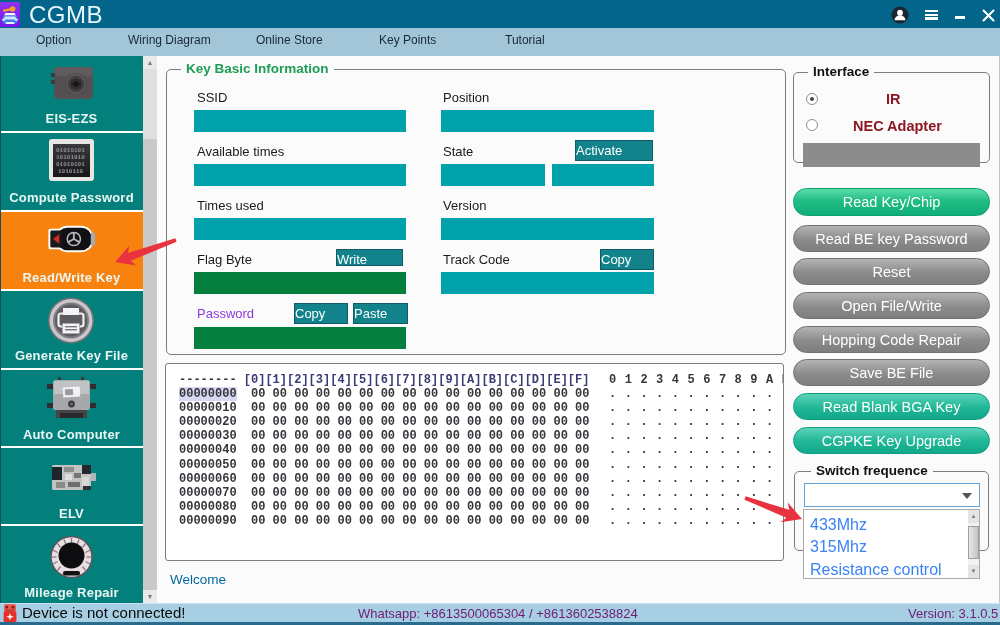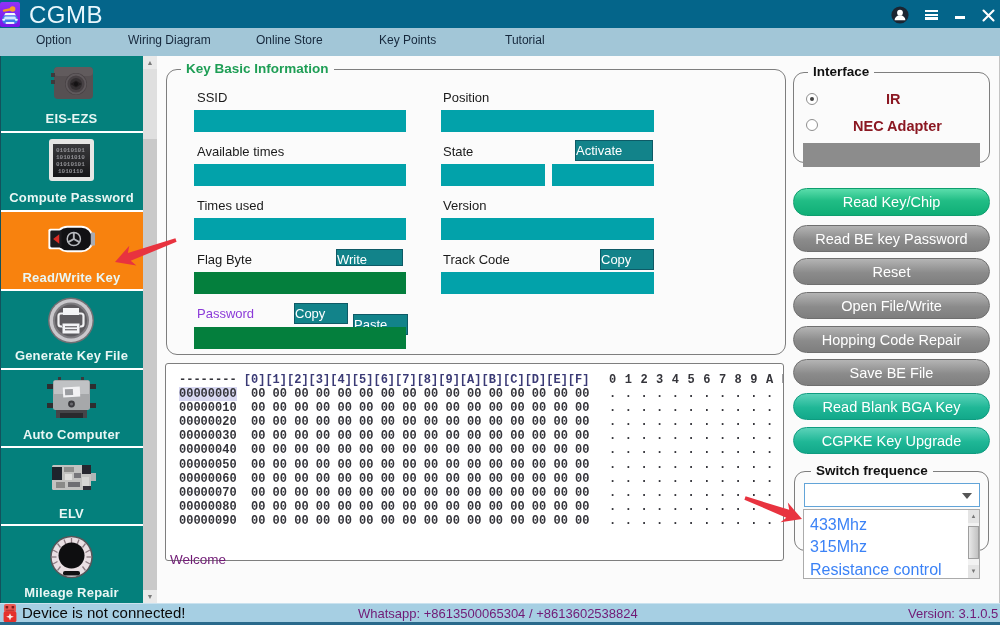--- a/index.html
+++ b/index.html
@@ -17,21 +17,21 @@
 .tile.orange{background:#F8820E}
 .tlabel{position:absolute;width:143px;text-align:center;color:#E9F6F4;font-size:13px;font-weight:bold;letter-spacing:.2px}
 
 #sscroll{left:143px;top:56px;width:14px;height:547px;background:#C9C9C9}
 .sbtn{position:absolute;left:143px;width:14px;height:13px;background:#E9E9E9;color:#7A7A7A;font-size:7px;text-align:center;line-height:13px}
 
 #statusbar{left:0;top:603px;width:1000px;height:22px;background:#A6CFE3;border-top:1px solid #CAE2EF}
 #statusdark{left:0;top:622px;width:1000px;height:3px;background:#2A6A8C}
 .stext{position:absolute;top:606px;font-size:13px;color:#701a75}
 
-.gbox{position:absolute;border:1px solid #7E7E7E;border-radius:11px}
+.gbox{position:absolute;border:1px solid #7E7E7E;border-radius:5px}
 .gtitle{position:absolute;top:-9px;background:#FBFBFB;padding:0 5px;font-size:13.5px;font-weight:bold}
 .lbl{position:absolute;font-size:13px;color:#1A1A1A}
 .inp{position:absolute;background:#02A2AA}
 .inpg{position:absolute;background:#047F3D}
 .tbtn{position:absolute;background:#12838A;border:1px solid #0E5A66;color:#fff;font-size:13px;}
 
 .pill{position:absolute;left:793px;width:197px;height:27px;border-radius:13.5px;color:#fff;font-size:14.5px;text-align:center;line-height:26px}
 .pill.green{background:linear-gradient(180deg,#5ADDAB 0%,#21BD85 45%,#0FAE76 100%);border:1px solid #0E9E6E}
 .pill.gray{background:linear-gradient(180deg,#B4B4B4 0%,#8B8B8B 55%,#7E7E7E 100%);border:1px solid #6F6F6F}
 .pill.teal{background:linear-gradient(180deg,#5BD2B9 0%,#1FB796 55%,#12A88A 100%);border:1px solid #0F9C80}
@@ -246,21 +246,21 @@
 <div class="inp" style="left:194px;top:218px;width:212px;height:22px"></div>
 <div class="inp" style="left:441px;top:218px;width:213px;height:22px"></div>
 <span class="lbl" style="left:197px;top:252px">Flag Byte</span>
 <span class="lbl" style="left:443px;top:252px">Track Code</span>
 <div class="tbtn" style="left:336px;top:249px;width:67px;height:17px;line-height:19px">Write</div>
 <div class="tbtn" style="left:600px;top:249px;width:54px;height:21px;line-height:19px">Copy</div>
 <div class="inpg" style="left:194px;top:272px;width:212px;height:22px"></div>
 <div class="inp" style="left:441px;top:272px;width:213px;height:22px"></div>
 <span class="lbl" style="left:197px;top:306px;color:#8B3AD8">Password</span>
 <div class="tbtn" style="left:294px;top:303px;width:54px;height:21px;line-height:19px">Copy</div>
-<div class="tbtn" style="left:353px;top:314px;width:55px;height:21px;line-height:19px">Paste</div>
+<div class="tbtn" style="left:353px;top:303px;width:55px;height:21px;line-height:19px">Paste</div>
 <div class="inpg" style="left:194px;top:327px;width:212px;height:22px"></div>
 
 <div id="hexpanel" class="abs">
 <pre id="hexleft">-------- <span class="hdr">[0][1][2][3][4][5][6][7][8][9][A][B][C][D][E][F]</span>
 <span class="sel">00000000</span>  00 00 00 00 00 00 00 00 00 00 00 00 00 00 00 00
 00000010  00 00 00 00 00 00 00 00 00 00 00 00 00 00 00 00
 00000020  00 00 00 00 00 00 00 00 00 00 00 00 00 00 00 00
 00000030  00 00 00 00 00 00 00 00 00 00 00 00 00 00 00 00
 00000040  00 00 00 00 00 00 00 00 00 00 00 00 00 00 00 00
 00000050  00 00 00 00 00 00 00 00 00 00 00 00 00 00 00 00
@@ -273,21 +273,21 @@
 . . . . . . . . . . . .
 . . . . . . . . . . . .
 . . . . . . . . . . . .
 . . . . . . . . . . . .
 . . . . . . . . . . . .
 . . . . . . . . . . . .
 . . . . . . . . . . . .
 . . . . . . . . . . . .
 . . . . . . . . . . . .</pre>
 </div>
-<span class="abs" style="left:170px;top:552px;font-size:13.5px;color:#701a75">Welcome</span>
+<span class="abs" style="left:170px;top:572px;font-size:13.5px;color:#0369a1">Welcome</span>
 
 <div class="gbox" style="left:793px;top:72px;width:197px;height:91px">
   <span class="gtitle" style="left:14px;color:#111">Interface</span>
 </div>
 <div class="radio" style="left:806px;top:93px"></div>
 <div class="abs" style="left:810px;top:97px;width:4.4px;height:4.4px;border-radius:50%;background:#444"></div>
 <div class="radio" style="left:806px;top:119px"></div>
 <span class="rred" style="left:886px;top:91px">IR</span>
 <span class="rred" style="left:853px;top:118px">NEC Adapter</span>
 <div class="abs" style="left:803px;top:143px;width:177px;height:24px;background:#8C8C8C"></div>

